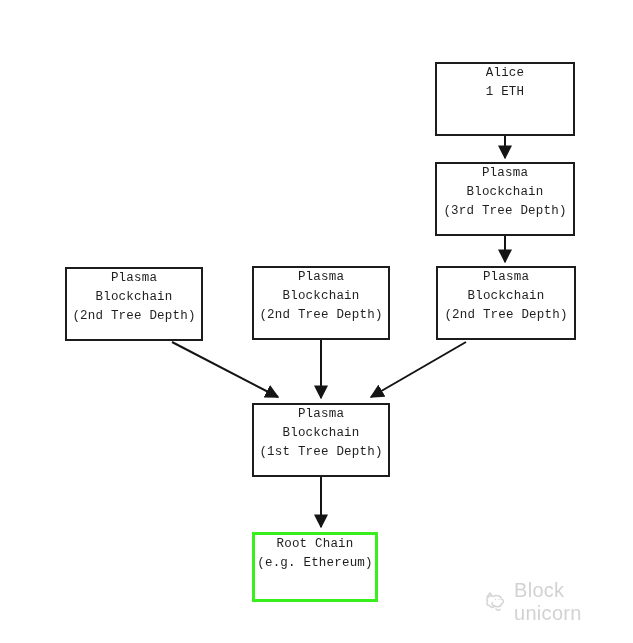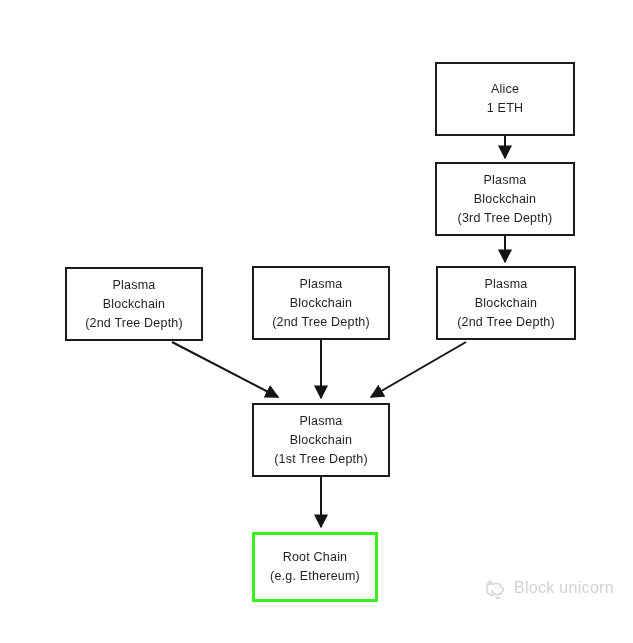--- a/index.html
+++ b/index.html
@@ -14,23 +14,23 @@
     height: 643px;
     background: #ffffff;
     overflow: hidden;
   }
   .node {
     position: absolute;
     box-sizing: border-box;
     background: #ffffff;
     border: 2px solid #1c1c1c;
     display: flex;
-    align-items: center;
     justify-content: center;
     text-align: center;
+    font-family: Liberation Mono, monospace;
   }
   .node .label {
     white-space: pre-line;
     font-size: 12.5px;
     line-height: 19px;
     color: #1f1f1f;
     letter-spacing: 0.2px;
   }
   .node.highlight {
     border: 3px solid #38ee1c;
@@ -50,23 +50,24 @@
   }
   #edge-layer line {
     stroke: #141414;
     stroke-width: 2;
   }
   .watermark {
     position: absolute;
     left: 484px;
     top: 579px;
     display: flex;
+    align-items: center;
     gap: 4px;
     color: #d2d2d2;
-    font-size: 16px;
+    font-size: 20px;
     letter-spacing: 0.3px;
     text-shadow: 0 1px 0 #ffffff;
     user-select: none;
   }
   .watermark svg { display: block; }
 </style>
 </head>
 <body>
 
 <div id="canvas">

